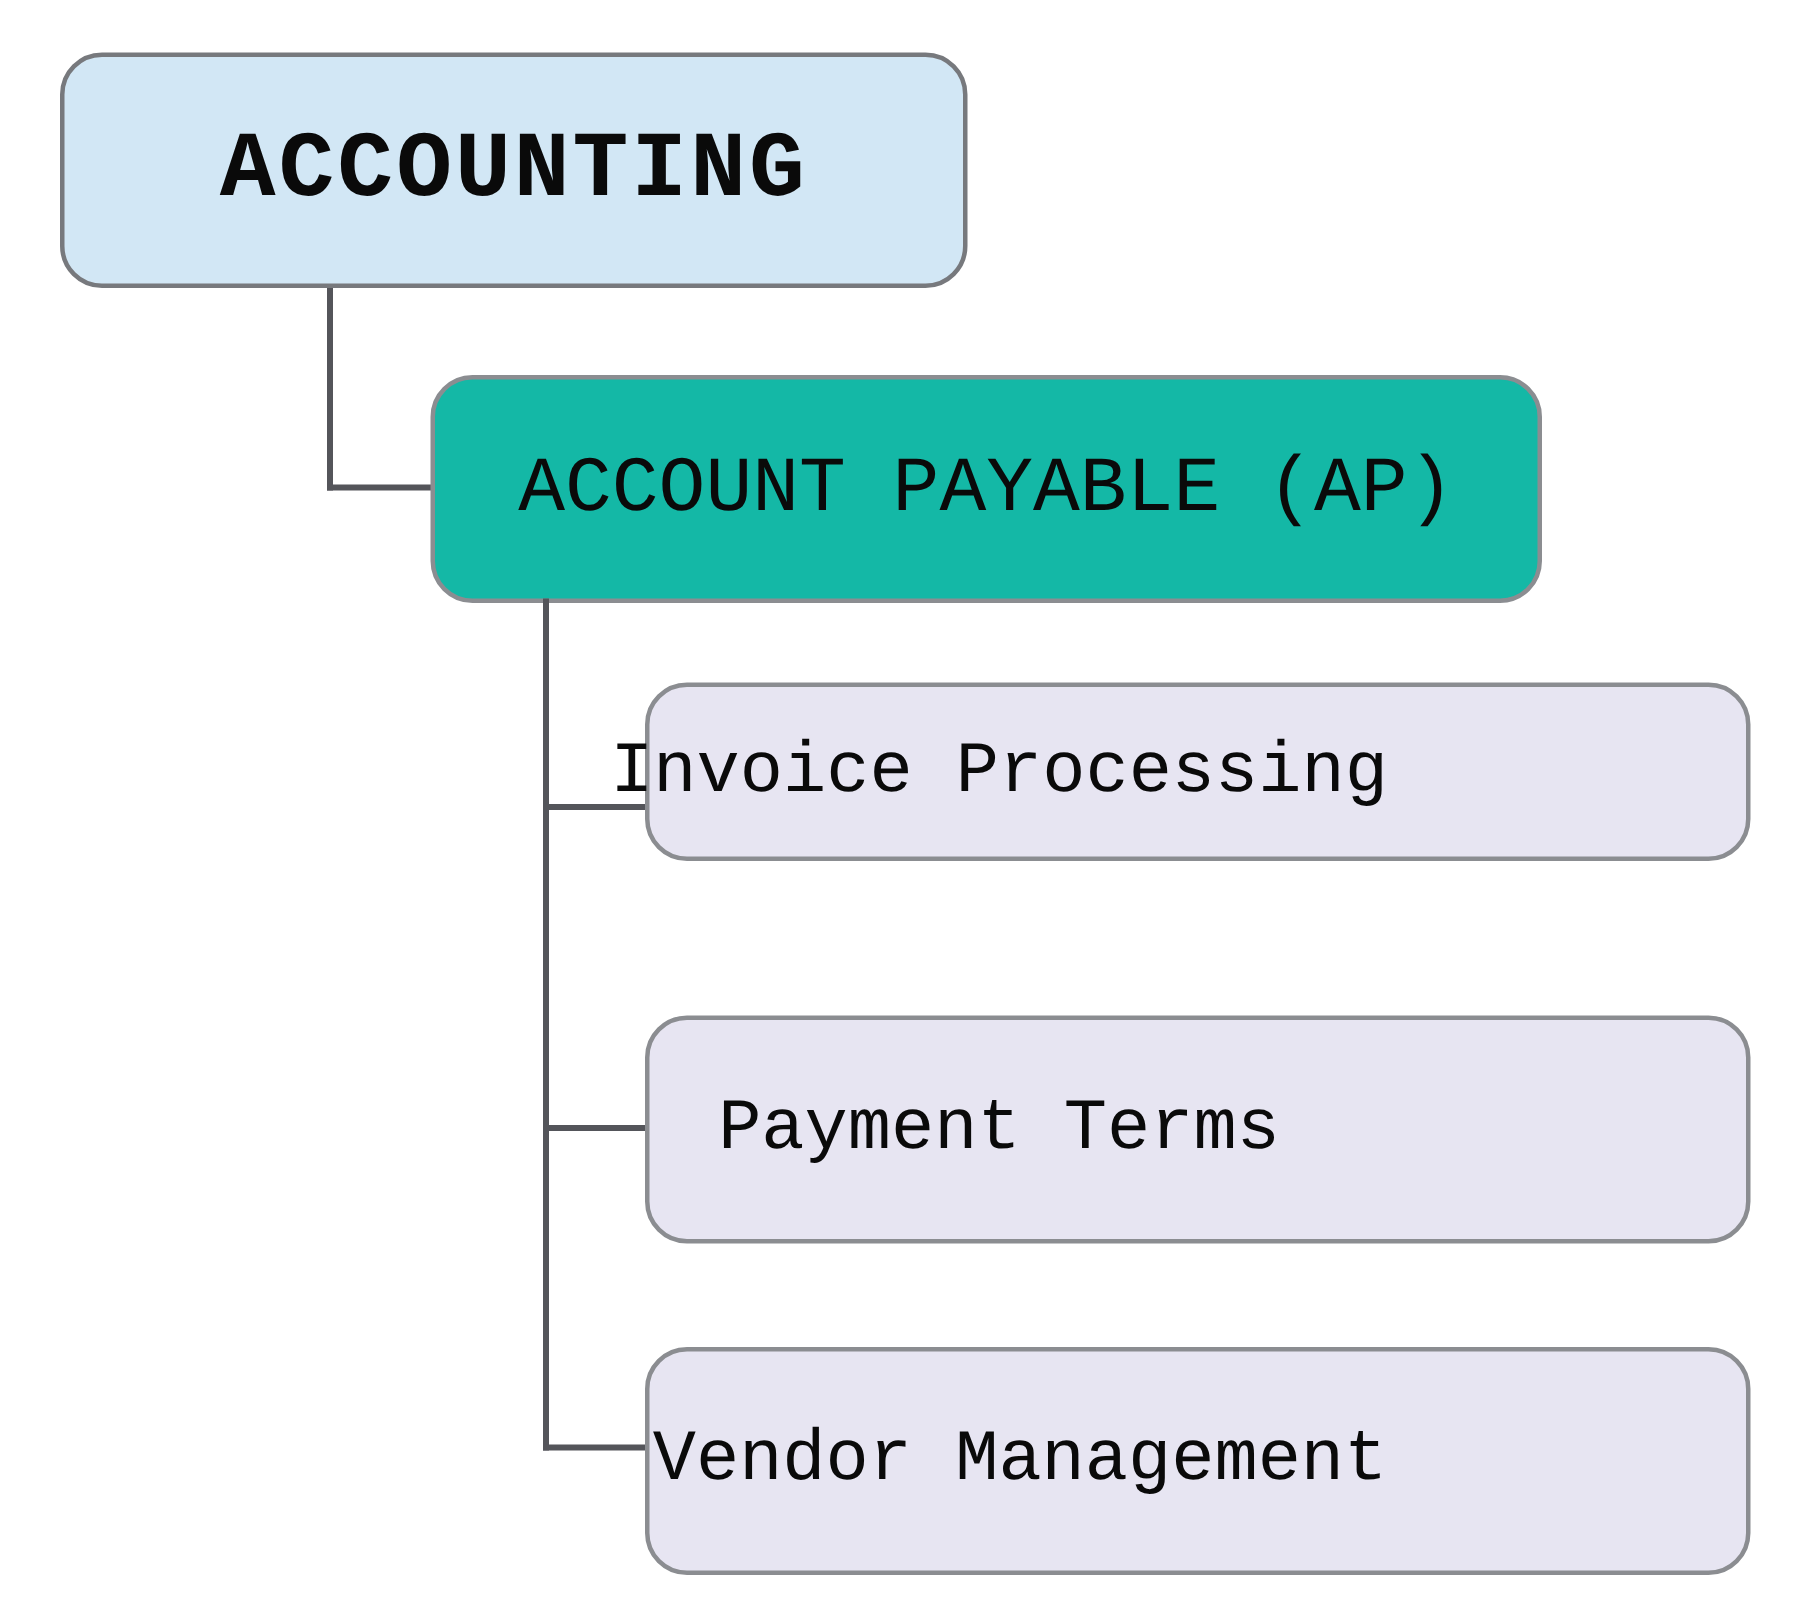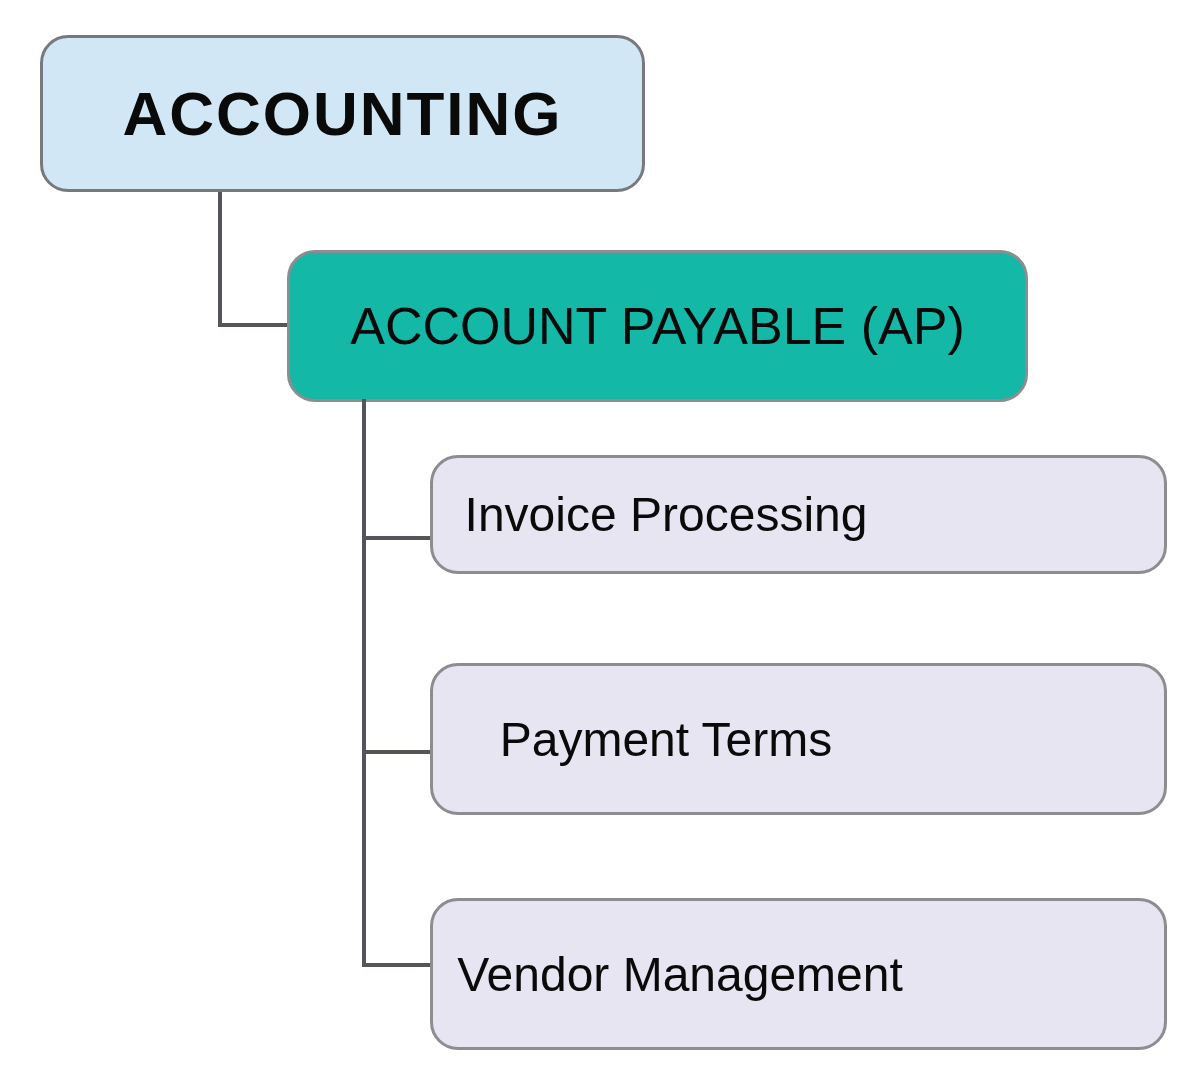--- a/index.html
+++ b/index.html
@@ -6,21 +6,21 @@
     margin: 0;
     padding: 0;
     background: #ffffff;
   }
   .canvas {
     position: relative;
     width: 1200px;
     height: 1080px;
     background: #ffffff;
     overflow: hidden;
-    font-family: Liberation Sans, sans-serif;
+    font-family: Liberation Mono, monospace;
   }
   .node {
     position: absolute;
     box-sizing: border-box;
     border: 3px solid #85878b;
     border-radius: 28px;
     display: flex;
     align-items: center;
     justify-content: center;
     color: #0a0a0a;
@@ -51,21 +51,21 @@
     left: 430px;
     width: 737px;
     height: 152px;
     background: #e7e5f2;
     border-color: #8b8d91;
     font-weight: 400;
     font-size: 48px;
     padding-right: 265px; 
   }
   .node.leaf.leaf-0 { top: 455px; height: 119px; }
-  .node.leaf.leaf-1 { top: 663px; text-align: right; }
+  .node.leaf.leaf-1 { top: 677px; text-align: right; }
   .node.leaf.leaf-2 { top: 898px; padding-left: 28px; }
 
   .connector {
     position: absolute;
     background: #54555a;
   }
   .conn-v1 { left: 218px; top: 192px; width: 4px;  height: 135px; }
   .conn-h1 { left: 218px; top: 323px; width: 72px; height: 4px;  }
   .conn-v2 { left: 362px; top: 399px; width: 4px;  height: 568px; }
   .conn-h2 { left: 362px; top: 536px; width: 71px; height: 4px;  }

